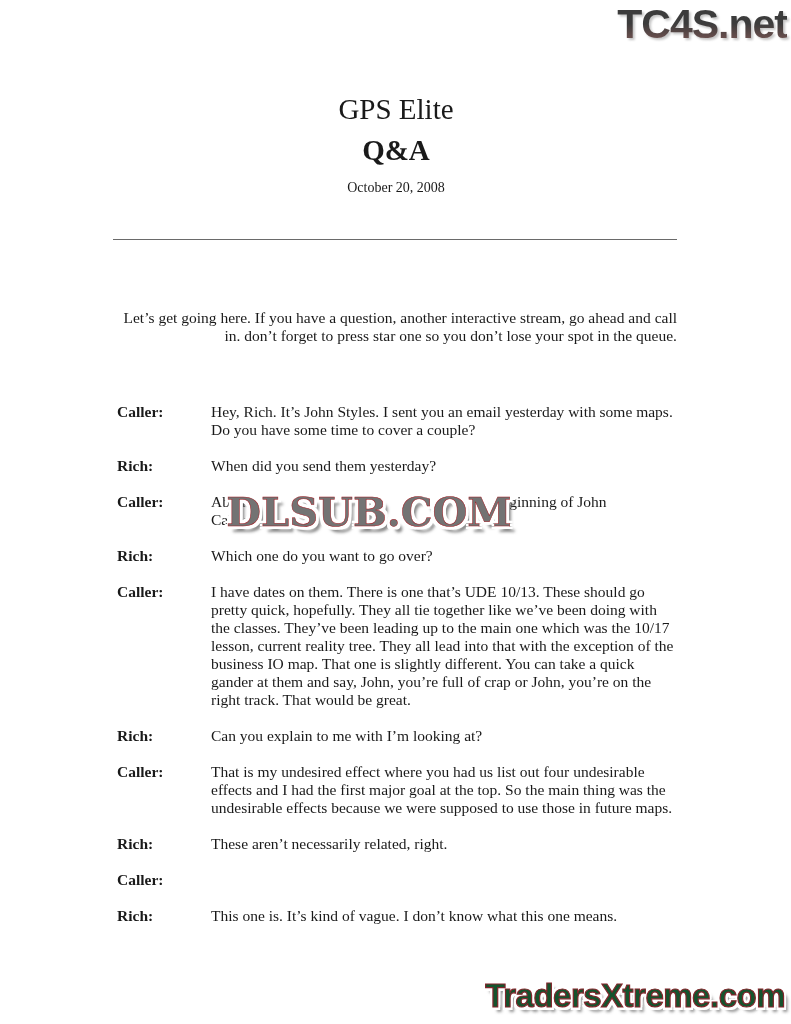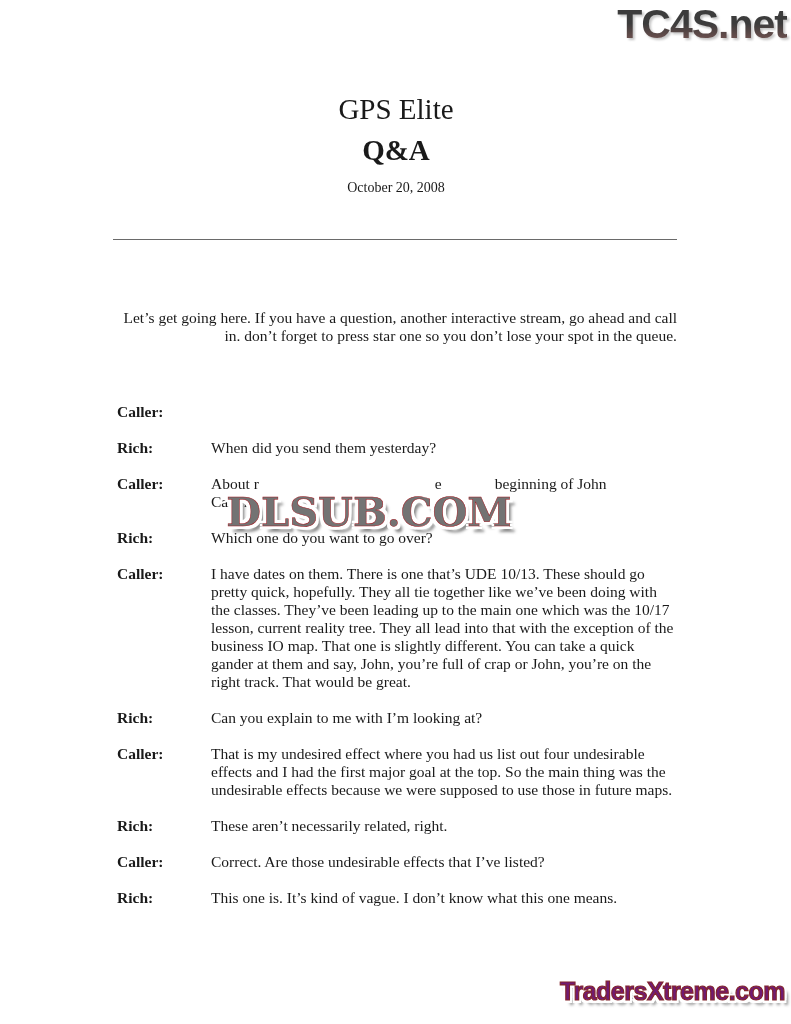--- a/index.html
+++ b/index.html
@@ -56,22 +56,22 @@
       -3px -3px 0 #ffffff, 3px -3px 0 #ffffff, -3px 3px 0 #ffffff, 3px 3px 0 #ffffff,
       0 -3px 0 #ffffff, 0 3px 0 #ffffff, -3px 0 0 #ffffff, 3px 0 0 #ffffff,
       5px 6px 3px rgba(110,110,110,0.8);
     pointer-events:none;
   }
 
   
   .traders{
     position:absolute;top:977px;right:6px;
     font-family:"Liberation Sans", sans-serif;
-    font-weight:bold;font-size:25px;letter-spacing:-0.5px;
-    color:#701a75;
+    font-weight:bold;font-size:33px;letter-spacing:-0.5px;
+    color:#14532d;
     -webkit-text-stroke:1.2px #82252b;
     text-shadow:
       -2.5px -2.5px 0 #ffffff, 2.5px -2.5px 0 #ffffff, -2.5px 2.5px 0 #ffffff, 2.5px 2.5px 0 #ffffff,
       0 -2.5px 0 #ffffff, 0 2.5px 0 #ffffff, -2.5px 0 0 #ffffff, 2.5px 0 0 #ffffff,
       4px 5px 3px rgba(130,130,130,0.85);
   }
 </style>
 </head>
 <body>
 
@@ -81,20 +81,21 @@
 
   <div class="content">
     <div class="title-main">GPS Elite</div>
     <div class="title-sub">Q&amp;A</div>
     <div class="title-date">October 20, 2008</div>
     <div class="rule"></div>
     <div class="intro">Let’s get going here. If you have a question, another interactive stream, go ahead and call in. don’t forget to press star one so you don’t lose your spot in the queue.</div>
     <div class="dialog">
   <div class="entry">
     <div class="speaker">Caller:</div>
+    <div class="speech">Hey, Rich. It’s John Styles. I sent you an email yesterday with some maps. Do you have some time to cover a couple?</div>
   </div>
 
   <div class="entry">
     <div class="speaker">Rich:</div>
     <div class="speech">When did you send them yesterday?</div>
   </div>
 
   <div class="entry">
     <div class="speaker">Caller:</div>
     <div class="speech">
@@ -123,21 +124,20 @@
     <div class="speech">That is my undesired effect where you had us list out four undesirable effects and I had the first major goal at the top. So the main thing was the undesirable effects because we were supposed to use those in future maps.</div>
   </div>
 
   <div class="entry">
     <div class="speaker">Rich:</div>
     <div class="speech">These aren’t necessarily related, right.</div>
   </div>
 
   <div class="entry">
     <div class="speaker">Caller:</div>
-    <div class="speech">Correct. Are those undesirable effects that I’ve listed?</div>
   </div>
 
   <div class="entry">
     <div class="speaker">Rich:</div>
     <div class="speech">This one is. It’s kind of vague. I don’t know what this one means.</div>
   </div>
 </div>
   </div>
 
   <div class="watermark">DLSUB.COM</div>

